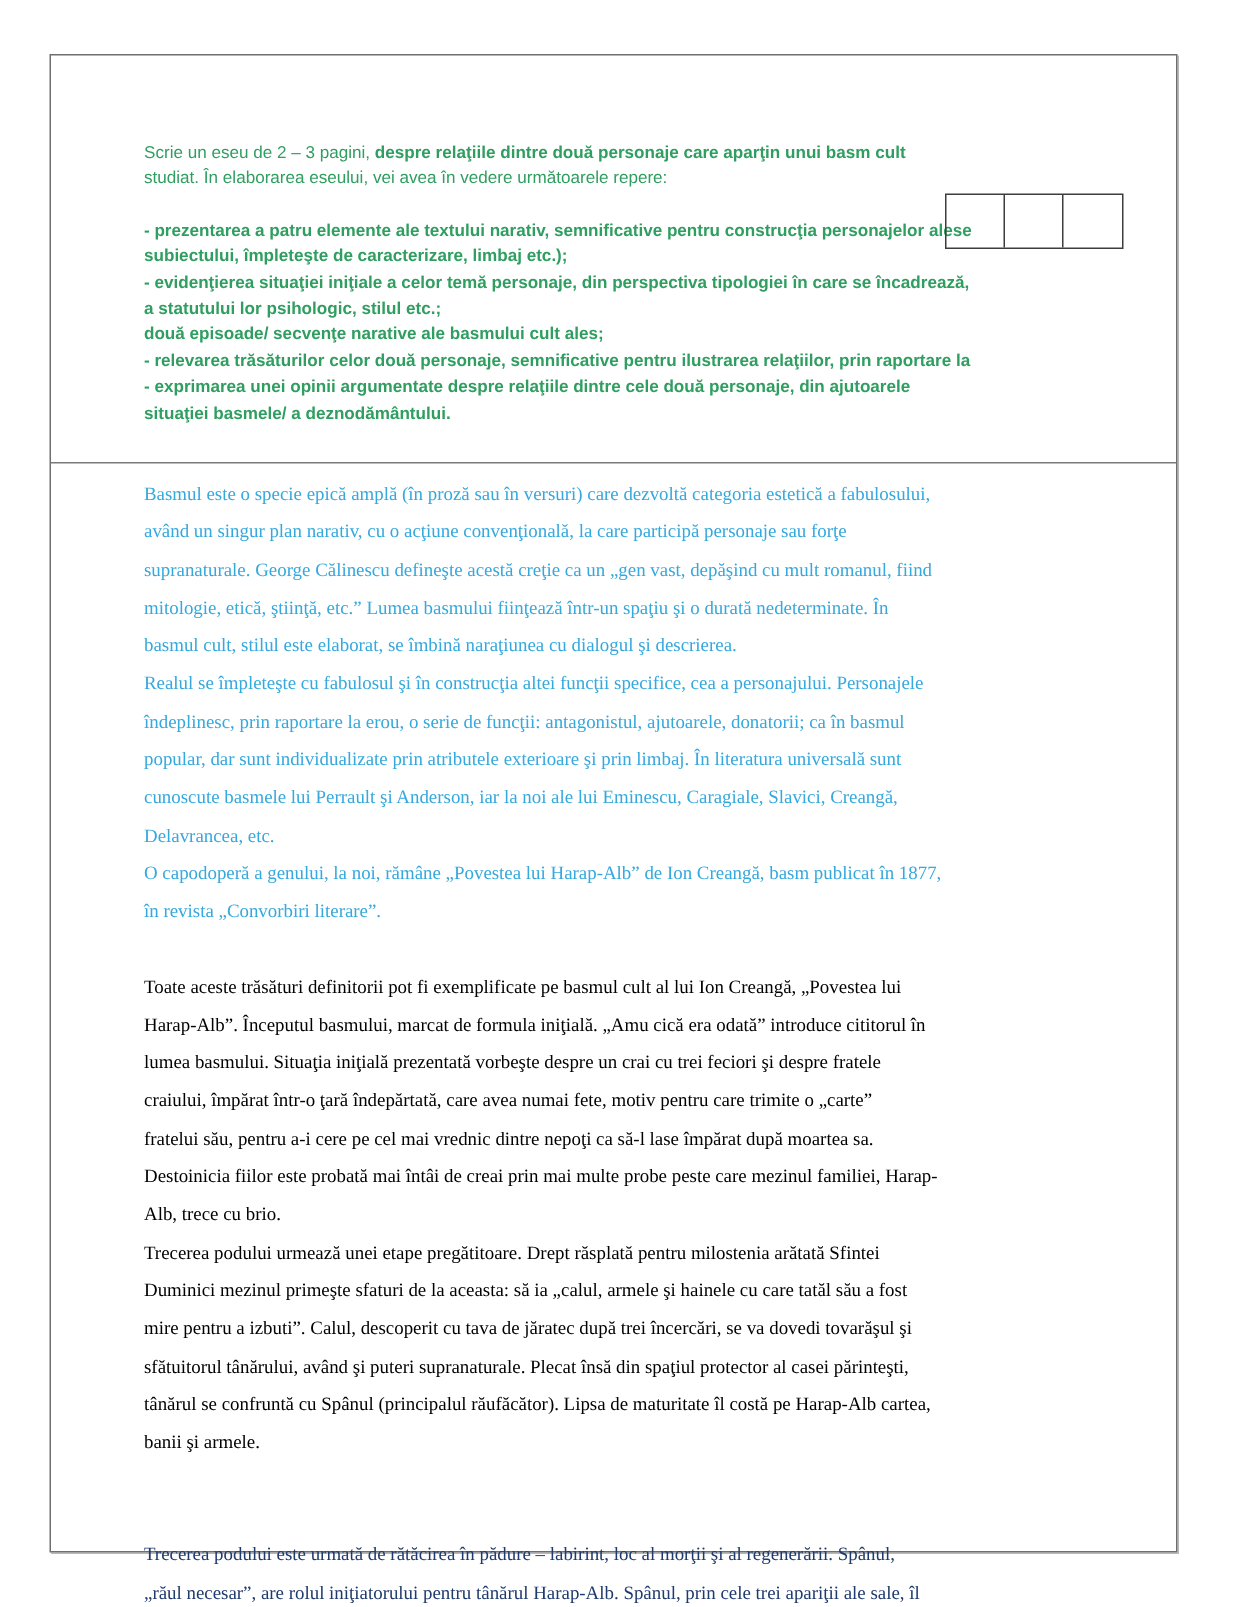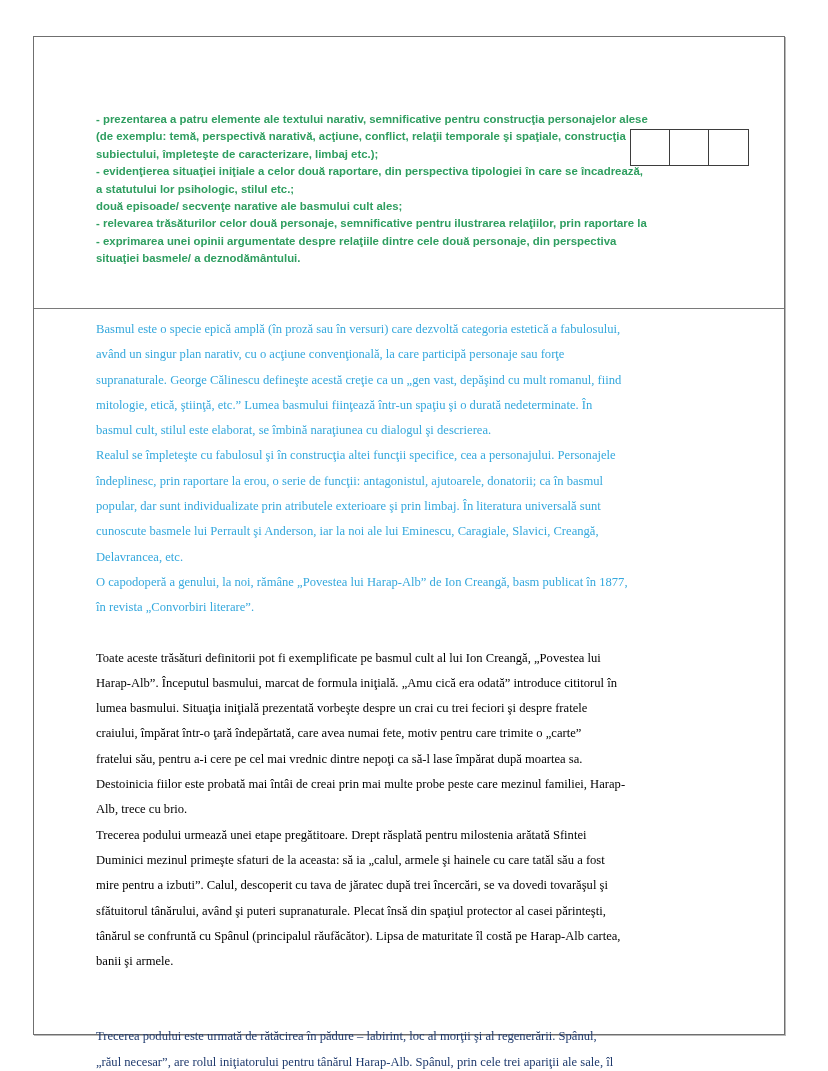--- a/index.html
+++ b/index.html
@@ -109,30 +109,30 @@
   .para-red    { color: #000000; }
   .para-navy   { color: #1f3a6d; }
 </style>
 </head>
 <body>
 
 <div class="page-sheet">
   <div class="content-area">
 
     <div class="prompt-block">
+      <p class="prompt-lead"><span>Scrie un eseu de 2 – 3 pagini, </span><b>despre relaţiile dintre două personaje care aparţin unui basm cult</b><span> studiat. În elaborarea eseului, vei avea în vedere următoarele repere:</span></p>
 
       <div class="prompt-requirements">
         <span class="req-line">- prezentarea a patru elemente ale textului narativ, semnificative pentru construcţia personajelor alese</span>
-        <span class="req-line">(de exemplu: temă, perspectivă narativă, acţiune, conflict, relaţii temporale şi spaţiale, construcţia</span>
         <span class="req-line">subiectului, împleteşte de caracterizare, limbaj etc.);</span>
-        <span class="req-line">- evidenţierea situaţiei iniţiale a celor două raportare, din perspectiva tipologiei în care se încadrează,</span>
+        <span class="req-line">- evidenţierea situaţiei iniţiale a celor temă personaje, din perspectiva tipologiei în care se încadrează,</span>
         <span class="req-line">a statutului lor psihologic, stilul etc.;</span>
         <span class="req-line">două episoade/ secvenţe narative ale basmului cult ales;</span>
         <span class="req-line">- relevarea trăsăturilor celor două personaje, semnificative pentru ilustrarea relaţiilor, prin raportare la</span>
-        <span class="req-line">- exprimarea unei opinii argumentate despre relaţiile dintre cele două personaje, din perspectiva</span>
+        <span class="req-line">- exprimarea unei opinii argumentate despre relaţiile dintre cele două personaje, din ajutoarele</span>
         <span class="req-line">situaţiei basmele/ a deznodământului.</span>
       </div>
     </div>
 
     <div class="score-boxes">
       <div class="score-box"></div>
       <div class="score-box"></div>
       <div class="score-box"></div>
     </div>
 

